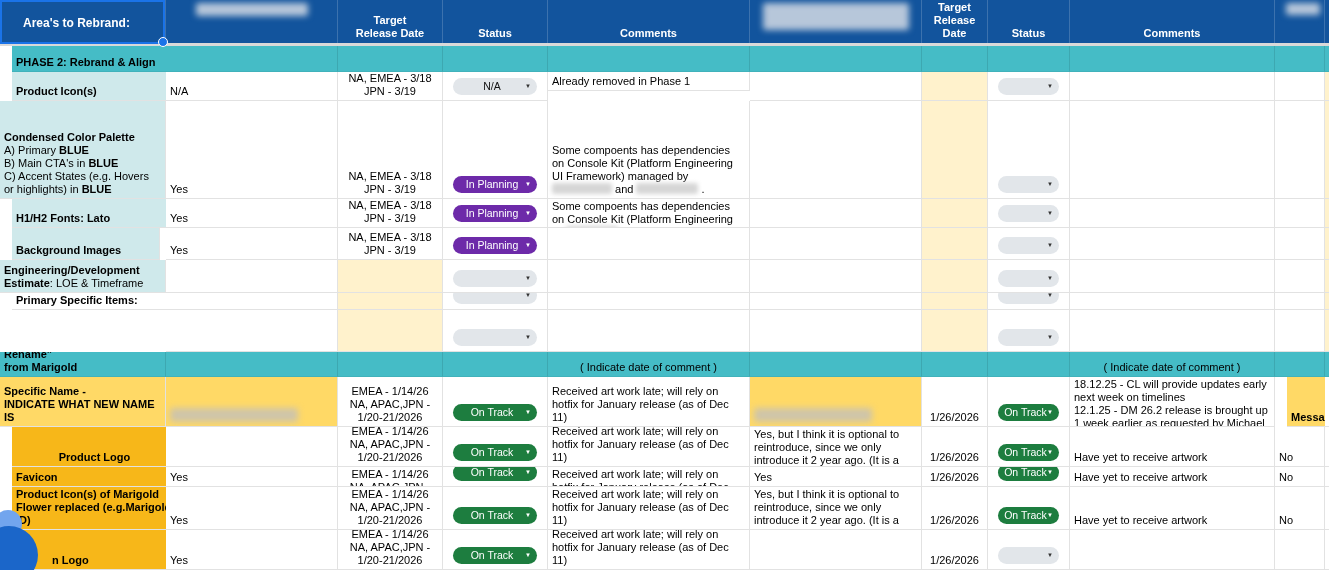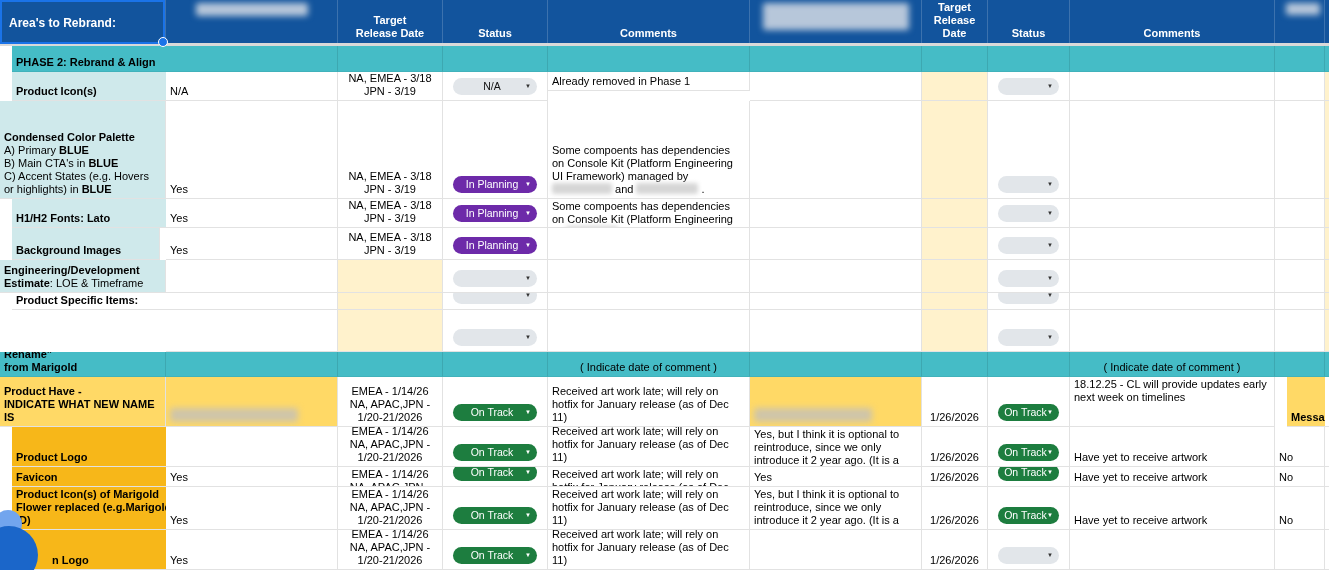--- a/index.html
+++ b/index.html
@@ -24,21 +24,21 @@
          filter:blur(2px);margin-bottom:-1px;}
   .blurbox{display:block;border-radius:2px;filter:blur(3px);margin:2px 0;}
   .center .blurbox{margin-left:auto;margin-right:auto;}
   .right .blurbox{margin-left:auto;}
   .pill{position:relative;flex:0 0 auto;height:17px;border-radius:9px;font-size:10.5px;
         line-height:17px;text-align:center;margin:2px auto 3px;width:calc(100% - 12px);
         max-width:94px;}
   .pill .lbl{display:block;padding:0 12px 0 6px;white-space:nowrap;overflow:hidden;}
   .pill .tri{position:absolute;right:6px;top:1px;font-size:6px;line-height:15px;}
   .a1label{position:absolute;left:0;top:0;width:166px;height:35px;z-index:5;display:flex;
-           align-items:flex-end;padding:0 4px 5px 9px;box-sizing:border-box;color:#fff;
+           align-items:flex-end;padding:0 4px 5px 23px;box-sizing:border-box;color:#fff;
            font-weight:bold;font-size:12px;pointer-events:none;}
   .sel{position:absolute;left:0;top:0;width:165px;height:44px;border:2px solid #1a73e8;
        box-sizing:border-box;z-index:6;}
   .sel .handle{position:absolute;right:-5px;bottom:-5px;width:8px;height:8px;background:#1a73e8;
        border:1px solid #fff;border-radius:50%;}
   .cursor-sm{position:absolute;left:-6px;top:510px;width:28px;height:28px;border-radius:50%;
        background:#72a5ee;z-index:7;}
   .cursor-lg{position:absolute;left:-20px;top:526px;width:58px;height:58px;border-radius:50%;
        background:#1b66c9;z-index:8;}
 </style>
@@ -226,21 +226,21 @@
     <div class="cell" style="left: 988px; top: 260px; width: 82px; height: 33px; background: rgb(255, 255, 255);">
       <div class="pill" style="background: rgb(226, 230, 234); color: rgb(17, 17, 17);">
         <span class="lbl"></span>
         <span class="tri" style="color: rgb(51, 51, 51);">▼</span>
       </div>
     </div>
     <div class="cell" style="left: 1070px; top: 260px; width: 205px; height: 33px; background: rgb(255, 255, 255);"></div>
     <div class="cell" style="left: 1275px; top: 260px; width: 50px; height: 33px; background: rgb(255, 255, 255);"></div>
     <div class="cell" style="left: 1325px; top: 260px; width: 4px; height: 33px; background: rgb(255, 242, 204);"></div>
     <div class="cell bold" style="left: 0px; top: 293px; width: 166px; height: 17px; background: rgb(255, 255, 255);">
-      <span class="tw">Product Specific Items:</span>
+      <span class="tw">Primary Specific Items:</span>
     </div>
     <div class="cell" style="left: 166px; top: 293px; width: 172px; height: 17px; background: rgb(255, 255, 255);"></div>
     <div class="cell" style="left: 338px; top: 293px; width: 105px; height: 17px; background: rgb(255, 242, 204);"></div>
     <div class="cell" style="left: 443px; top: 293px; width: 105px; height: 17px; background: rgb(255, 255, 255);">
       <div class="pill" style="background: rgb(226, 230, 234); color: rgb(17, 17, 17);">
         <span class="lbl"></span>
         <span class="tri" style="color: rgb(51, 51, 51);">▼</span>
       </div>
     </div>
     <div class="cell" style="left: 548px; top: 293px; width: 202px; height: 17px; background: rgb(255, 255, 255);"></div>
@@ -286,21 +286,21 @@
     </div>
     <div class="cell tealc" style="left: 750px; top: 352px; width: 172px; height: 25px; background: rgb(69, 188, 198);"></div>
     <div class="cell tealc" style="left: 922px; top: 352px; width: 66px; height: 25px; background: rgb(69, 188, 198);"></div>
     <div class="cell tealc" style="left: 988px; top: 352px; width: 82px; height: 25px; background: rgb(69, 188, 198);"></div>
     <div class="cell tealc center" style="left: 1070px; top: 352px; width: 205px; height: 25px; background: rgb(69, 188, 198);">
       <span class="tw">( Indicate date of comment )</span>
     </div>
     <div class="cell tealc" style="left: 1275px; top: 352px; width: 50px; height: 25px; background: rgb(69, 188, 198);"></div>
     <div class="cell tealc" style="left: 1325px; top: 352px; width: 4px; height: 25px; background: rgb(69, 188, 198);"></div>
     <div class="cell" style="left: 0px; top: 377px; width: 166px; height: 50px; background: rgb(255, 217, 102);">
-      <span class="tw"><b>Product Have -</b><br><b>INDICATE WHAT NEW NAME IS</b></span>
+      <span class="tw"><b>Specific Name -</b><br><b>INDICATE WHAT NEW NAME IS</b></span>
     </div>
     <div class="cell" style="left: 166px; top: 377px; width: 172px; height: 50px; background: rgb(255, 217, 102);">
       <span class="blurbox" style="width: 128px; height: 14px; background: rgb(207, 197, 169);"></span>
     </div>
     <div class="cell center" style="left: 338px; top: 377px; width: 105px; height: 50px; background: rgb(255, 255, 255);">
       <span class="tw"><span>EMEA - 1/14/26</span><br><span>NA, APAC,JPN -</span><br><span>1/20-21/2026</span></span>
     </div>
     <div class="cell" style="left: 443px; top: 377px; width: 105px; height: 50px; background: rgb(255, 255, 255);">
       <div class="pill" style="background: rgb(29, 125, 63); color: rgb(255, 255, 255);">
         <span class="lbl">On Track</span>
@@ -316,27 +316,27 @@
     <div class="cell center" style="left: 922px; top: 377px; width: 66px; height: 50px; background: rgb(255, 255, 255);">
       <span class="tw">1/26/2026</span>
     </div>
     <div class="cell" style="left: 988px; top: 377px; width: 82px; height: 50px; background: rgb(255, 255, 255);">
       <div class="pill" style="background: rgb(29, 125, 63); color: rgb(255, 255, 255);">
         <span class="lbl">On Track</span>
         <span class="tri" style="color: rgb(255, 255, 255);">▼</span>
       </div>
     </div>
     <div class="cell top" style="left: 1070px; top: 377px; width: 205px; height: 50px; background: rgb(255, 255, 255);">
-      <span class="tw"><span>18.12.25 - CL will provide updates early next week on timelines</span><br></span>
+      <span class="tw"><span>18.12.25 - CL will provide updates early next week on timelines</span><br><span>12.1.25 - DM 26.2 release is brought up 1 week earlier as requested by Michael</span></span>
     </div>
     <div class="cell bold" style="left: 1275px; top: 377px; width: 50px; height: 50px; background: rgb(255, 217, 102);">
       <span class="tw">Message</span>
     </div>
     <div class="cell" style="left: 1325px; top: 377px; width: 4px; height: 50px; background: rgb(255, 255, 255);"></div>
-    <div class="cell bold" style="left: 0px; top: 427px; width: 166px; height: 40px; background: rgb(247, 183, 25);">
+    <div class="cell bold" style="left: 0px; top: 427px; width: 166px; height: 40px; background: rgb(247, 183, 25); text-align: center;">
       <span class="tw">Product Logo</span>
     </div>
     <div class="cell" style="left: 166px; top: 427px; width: 172px; height: 40px; background: rgb(255, 255, 255);"></div>
     <div class="cell center" style="left: 338px; top: 427px; width: 105px; height: 40px; background: rgb(255, 255, 255);">
       <span class="tw"><span>EMEA - 1/14/26</span><br><span>NA, APAC,JPN -</span><br><span>1/20-21/2026</span></span>
     </div>
     <div class="cell" style="left: 443px; top: 427px; width: 105px; height: 40px; background: rgb(255, 255, 255);">
       <div class="pill" style="background: rgb(29, 125, 63); color: rgb(255, 255, 255);">
         <span class="lbl">On Track</span>
         <span class="tri" style="color: rgb(255, 255, 255);">▼</span>

